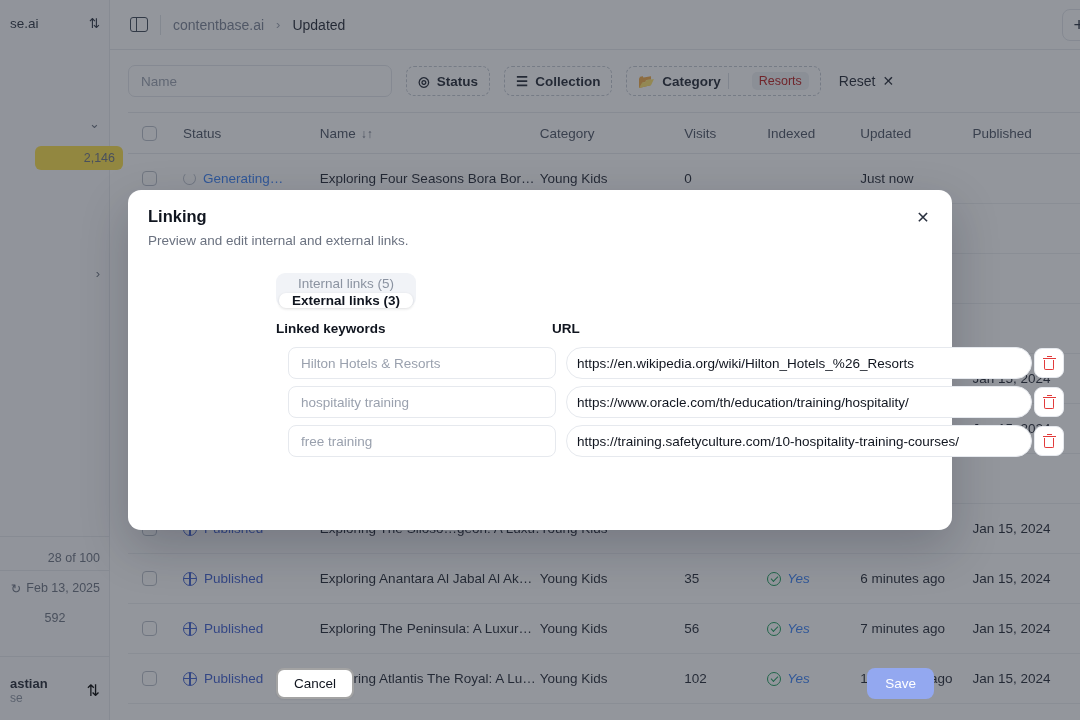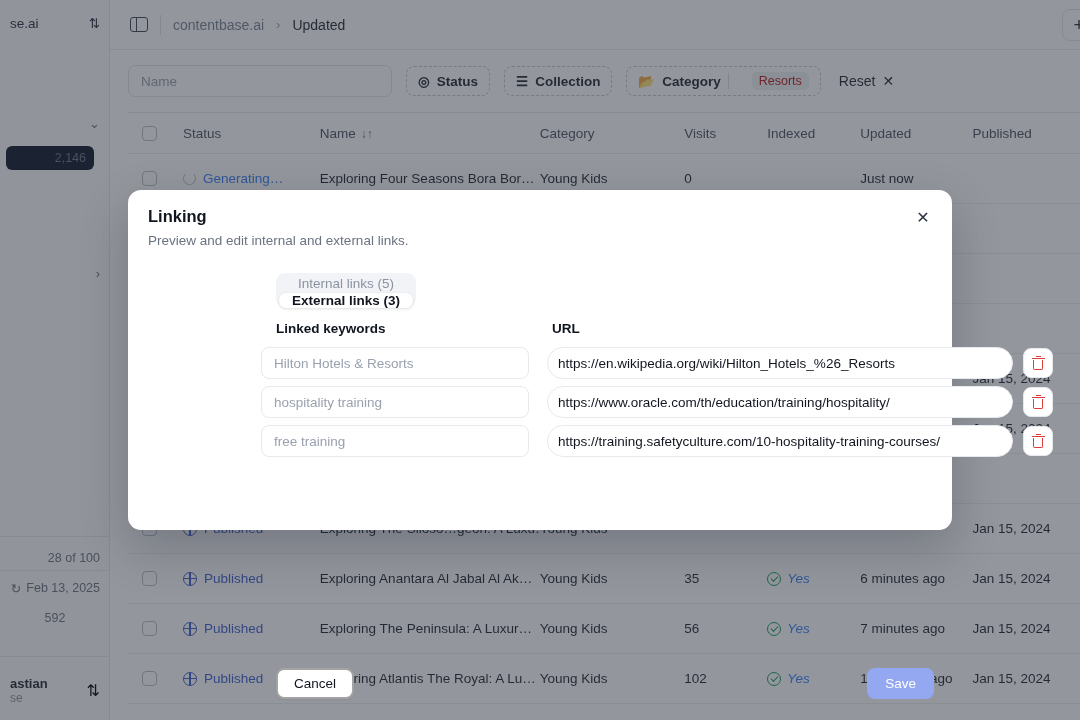--- a/index.html
+++ b/index.html
@@ -20,22 +20,22 @@
     background: #fbfbfc; border-right: 1px solid #e6e8ec;
   }
   .sb-row {
     position: absolute; left: 0; width: 110px;
     display: flex; align-items: center; justify-content: space-between;
     padding: 0 10px; font-size: 13px; color: #3d4654;
   }
   .sb-org { top: 6px; height: 34px; font-size: 13.5px; color: #2b3240; }
   .sb-caret { top: 114px; height: 18px; justify-content: flex-end; color: #6b7280; }
   .sb-count-pill {
-    position: absolute; left: 6px; top: 146px; width: 88px; height: 24px;
-    background: #0f172a; border-radius: 6px;
+    position: absolute; left: 35px; top: 146px; width: 88px; height: 24px;
+    background: #fde047; border-radius: 6px;
     display: flex; align-items: center; justify-content: flex-end;
     padding-right: 8px; font-size: 12.5px; color: #6b7280;
   }
   .sb-arrow { top: 264px; height: 18px; justify-content: flex-end; color: #6b7280; }
   .sb-div { position: absolute; left: 0; width: 110px; height: 1px; background: #e6e8ec; }
   .sb-quota { top: 548px; height: 20px; justify-content: flex-end; font-size: 12.5px; color: #6b7280; }
   .sb-date {
     top: 578px; height: 20px; justify-content: flex-end; gap: 5px;
     font-size: 12.5px; color: #6b7280;
   }
@@ -161,21 +161,21 @@
     background: #fff; color: #10151f; font-weight: bold;
     box-shadow: 0 1px 3px rgba(16,21,31,0.14);
   }
 
   .col-head {
     position: absolute; font-size: 13.5px; font-weight: bold; color: #10151f;
   }
   .ch-kw { left: 148px; top: 131px; }
   .ch-url { left: 424px; top: 131px; }
 
-  .row-form { position: absolute; left: 133px; display: flex; align-items: center; gap: 10px; }
+  .row-form { position: absolute; left: 160px; display: flex; align-items: center; gap: 2px; }
   .kw-input {
     width: 268px; height: 32px; border: 1px solid #e6e9ee; border-radius: 8px;
     background: #fff; display: flex; align-items: center; padding: 0 12px;
     font-size: 13.5px; color: #9aa1ae;
   }
   .url-input {
     width: 466px; height: 32px; border: 1px solid #e6e9ee; border-radius: 16px;
     background: #fff; display: flex; align-items: center; padding: 0 10px;
     font-size: 13.5px; color: #10151f; margin-left: 8px;
   }

